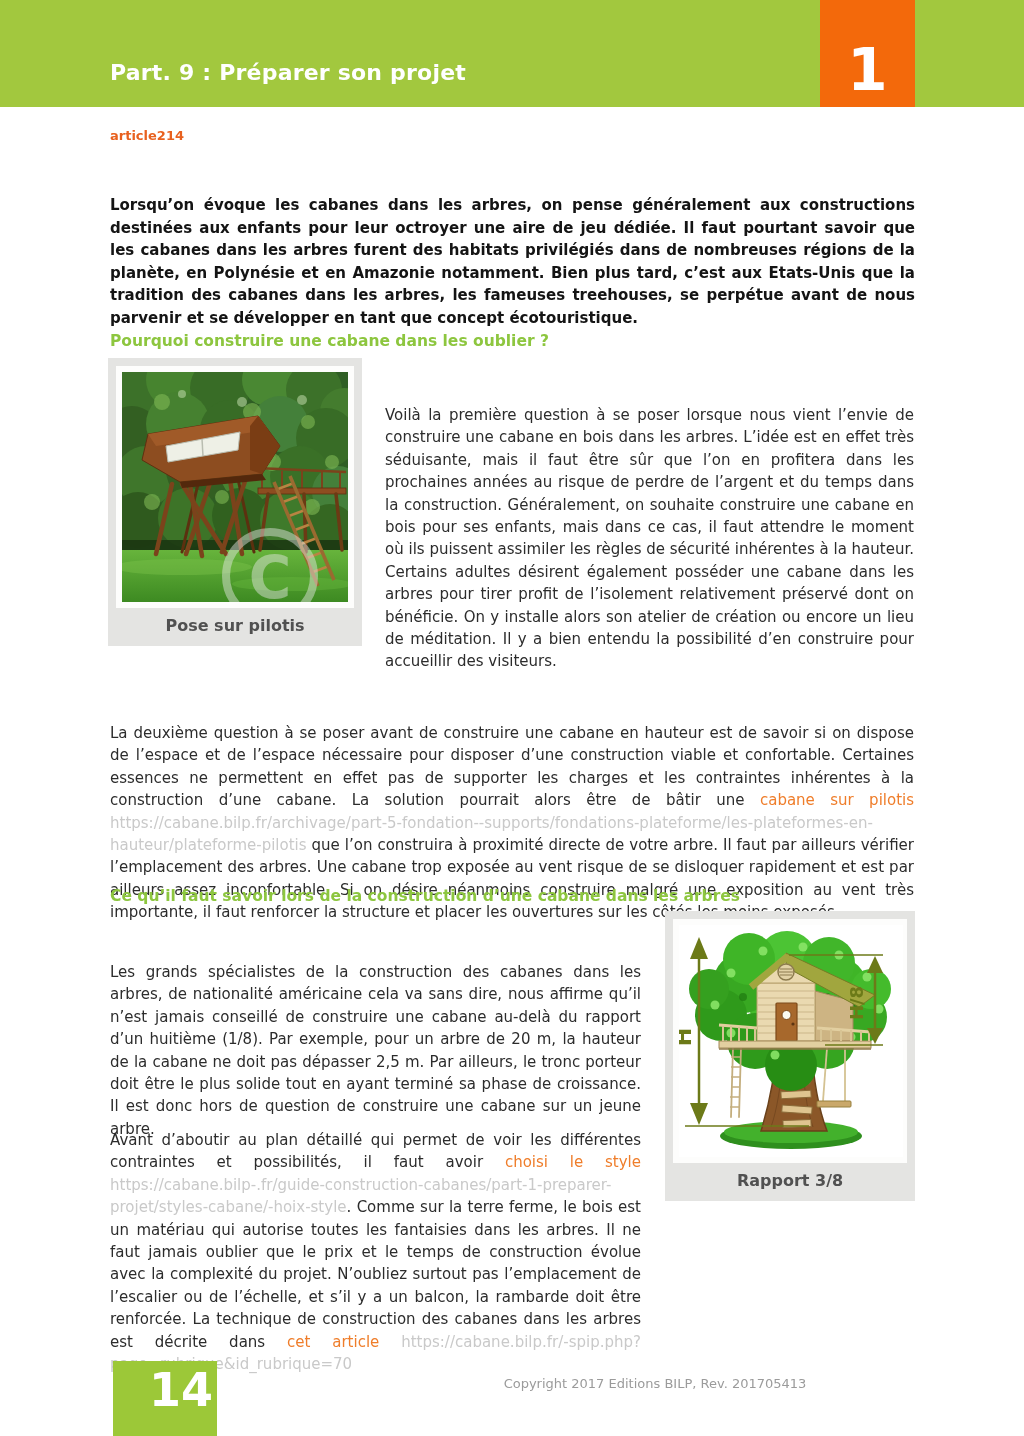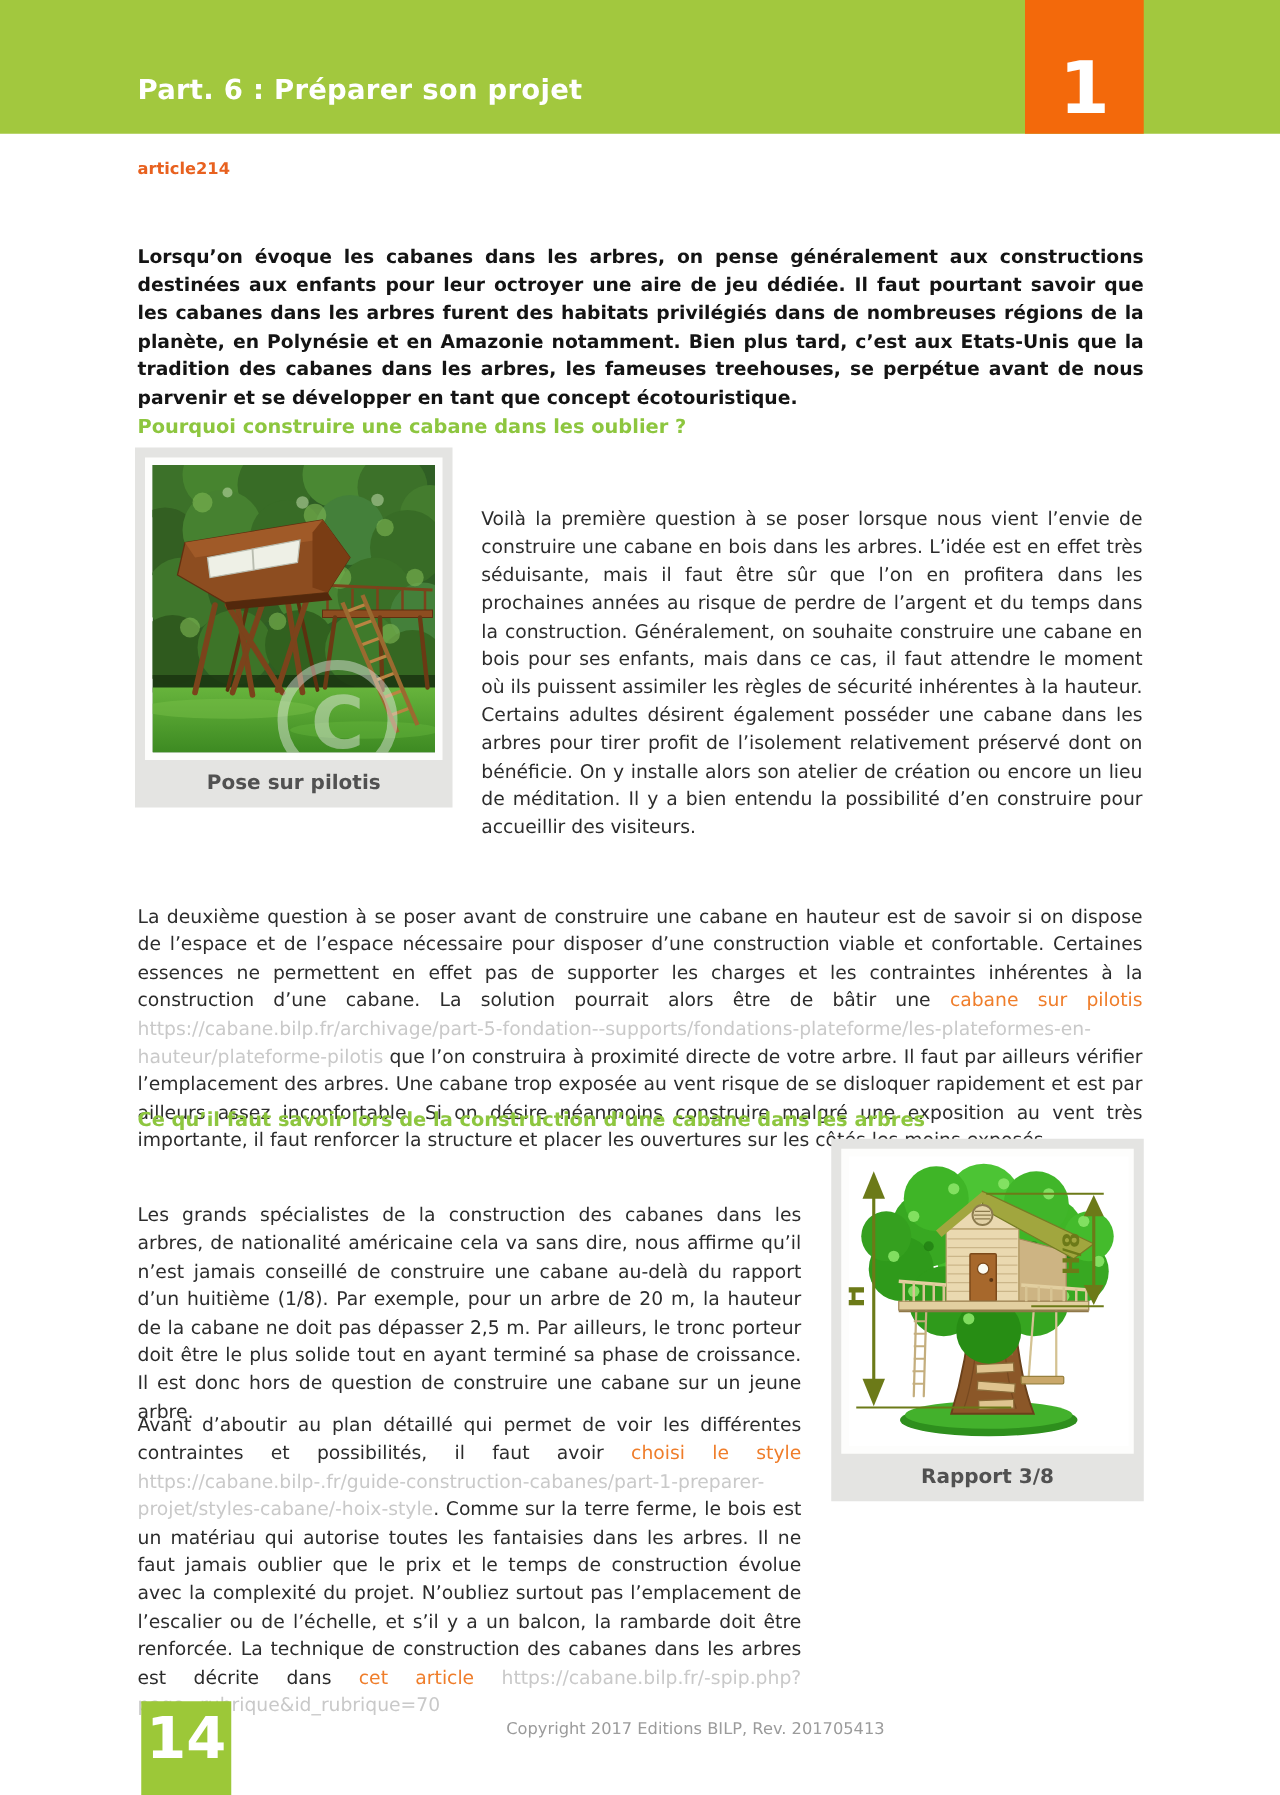--- a/index.html
+++ b/index.html
@@ -38,29 +38,29 @@
   .run-link{color:var(--link-orange);cursor:pointer;}
   .run-url{color:var(--url-gray);overflow-wrap:anywhere;}
   
   figure{margin:0;position:absolute;background:#e4e4e2;padding:8px;box-sizing:border-box;}
   #figure1{left:108px;top:358px;width:254px;}
   #figure2{left:665px;top:911px;width:250px;}
   .photo{background:#fdfdfc;padding:6px;font-size:0;line-height:0;}
   figcaption{text-align:center;font-weight:700;color:#515151;font-size:16px;padding:8px 0 3px;}
   
   .footer-box{position:absolute;left:113px;top:1361px;width:72px;height:75px;background:var(--footer-green);
-    display:flex;justify-content:center;align-items:flex-start;}
+    display:flex;justify-content:center;align-items:flex-start;padding-left:32px;}
   .footer-box span{color:#ffffff;font-weight:700;font-size:46px;line-height:1;margin-top:6px;}
-  .copyright{position:absolute;left:405px;top:1376px;width:500px;text-align:left;font-size:13px;color:#9b9b9b;}
+  .copyright{position:absolute;left:405px;top:1376px;width:500px;text-align:center;font-size:13px;color:#9b9b9b;}
 </style>
 </head>
 <body>
 
 <div class="band">
-  <div class="part-title">Part. 6 : Préparer son projet</div>
+  <div class="part-title">Part. 9 : Préparer son projet</div>
   <div class="chapter-box">
     <span>1</span>
   </div>
 </div>
 
 <div class="article-head">
   <span class="article-code">article214</span>
 </div>
 
 <p class="intro">Lorsqu’on évoque les cabanes dans les arbres, on pense généralement aux constructions destinées aux enfants pour leur octroyer une aire de jeu dédiée. Il faut pourtant savoir que les cabanes dans les arbres furent des habitats privilégiés dans de nombreuses régions de la planète, en Polynésie et en Amazonie notamment. Bien plus tard, c’est aux Etats-Unis que la tradition des cabanes dans les arbres, les fameuses treehouses, se perpétue avant de nous parvenir et se développer en tant que concept écotouristique.</p>

